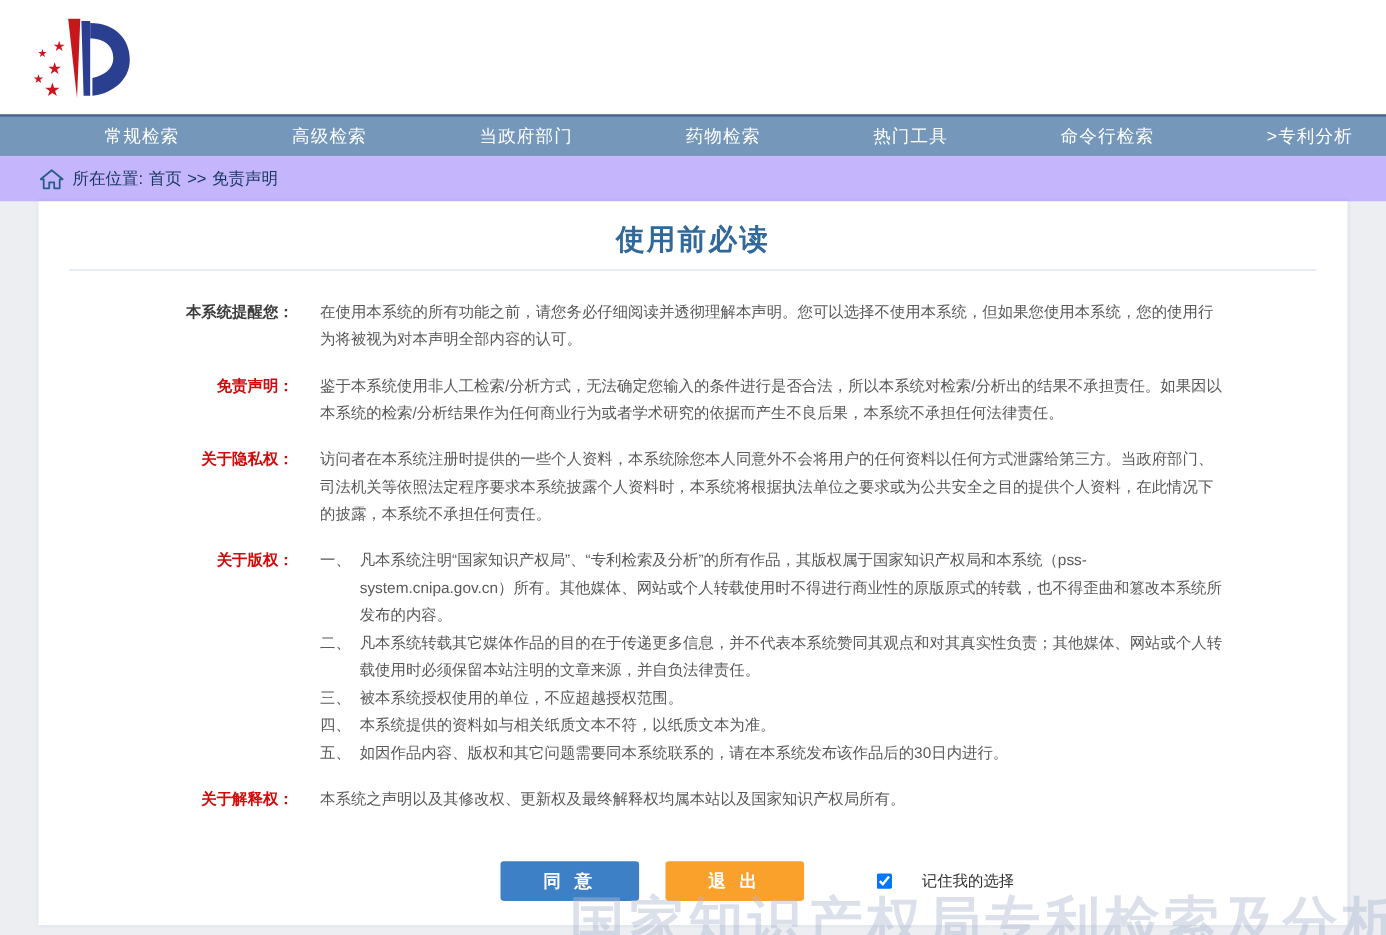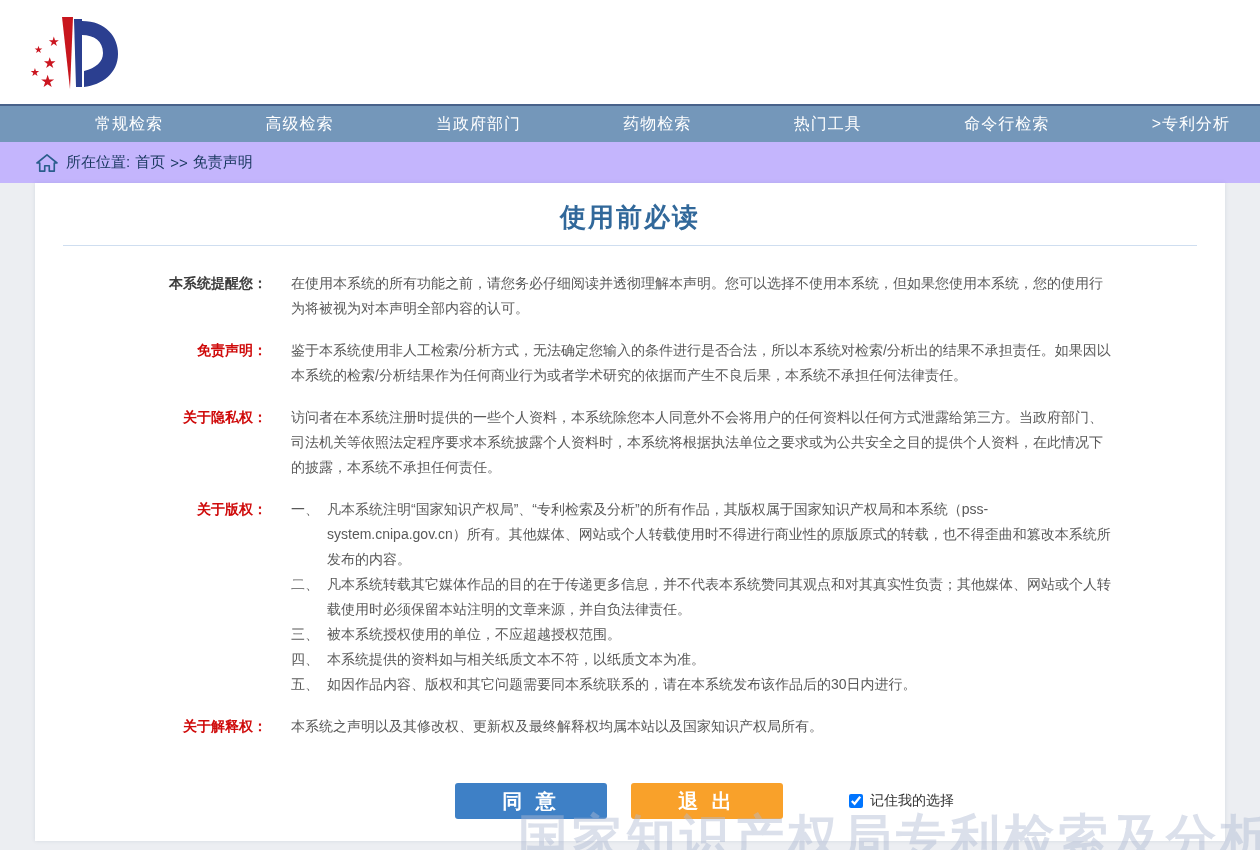--- a/index.html
+++ b/index.html
@@ -38,24 +38,24 @@
   .section { display:flex; margin-bottom:17px;gap:24px; }
   .s-label { width:232px; flex-shrink:0; text-align:right; font-weight:bold; color:#3d3d3d; }
   .s-label.red { color:#cf0a0a; }
   .s-text { flex:1; padding-right:112px; }
   .citem { display:flex; }
   .c-num { width:36px; flex-shrink:0; }
   .c-text { flex:1; }
 
   
   .actions { display:flex; align-items:center; margin-top:44px; padding-left:420px; }
-  .btn { width:152px; height:36px; border:none; border-radius:3px; color:#ffffff; font-size:20px; font-weight:bold; letter-spacing:4px; cursor:pointer; font-family:inherit; }
+  .btn { width:126px; height:36px; border:none; border-radius:3px; color:#ffffff; font-size:16px; font-weight:bold; letter-spacing:4px; cursor:pointer; font-family:inherit; }
   .btn-agree { background:#3e80c6; }
   .btn-exit { background:#f9a12a; margin-left:24px; }
-  .remember { display:flex; align-items:center; margin-left:66px; font-size:14px; color:#333333; cursor:pointer; }
+  .remember { display:flex; align-items:center; margin-left:66px; font-size:14px; color:#333333; cursor:pointer;gap:20px; }
   .remember input { width:14px; height:14px; margin-right:7px; cursor:pointer; }
 
   
   .watermark { position:absolute; bottom:-22px; right:-14px; font-size:50px; font-weight:bold; color:rgba(175,186,210,0.45); letter-spacing:4px; white-space:nowrap; pointer-events:none; }
 </style>
 </head>
 <body>
 
 <header class="site-header">
   <div class="logo">

